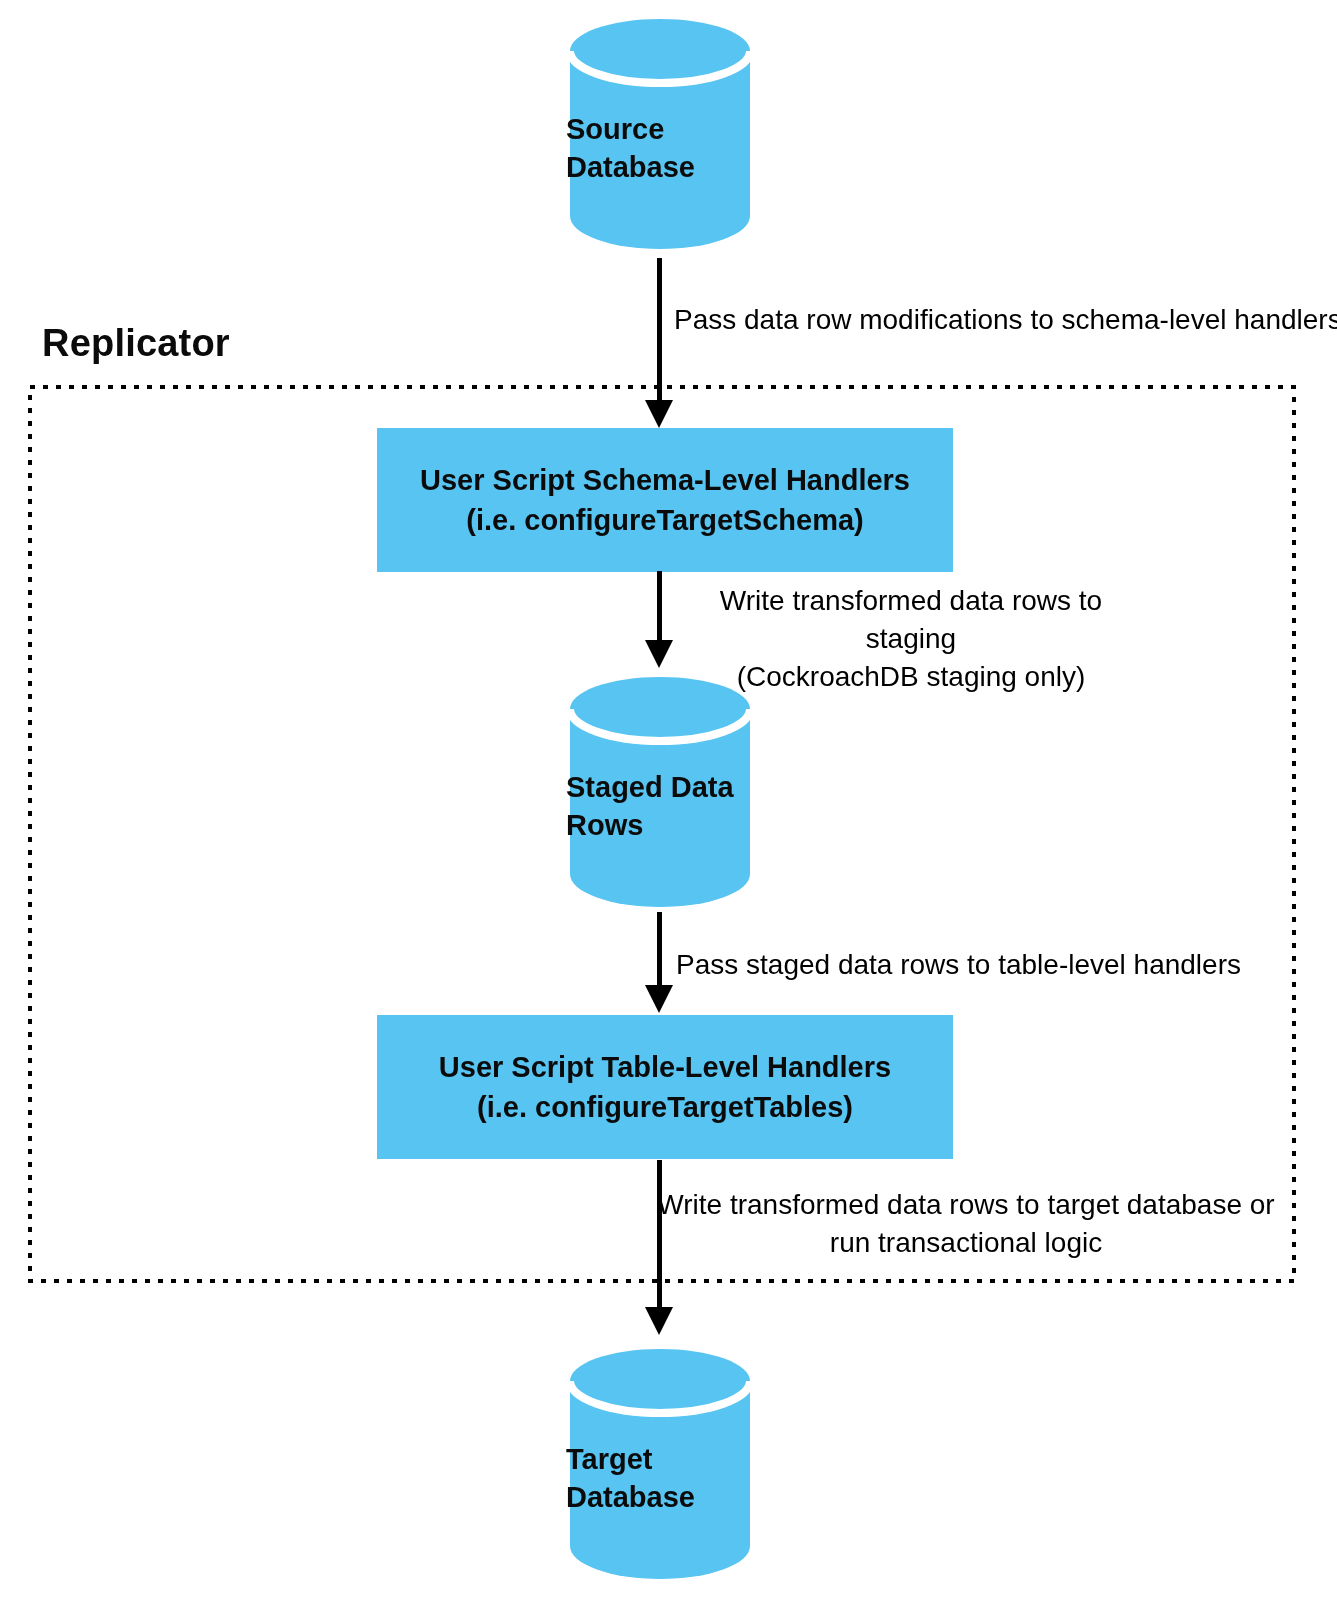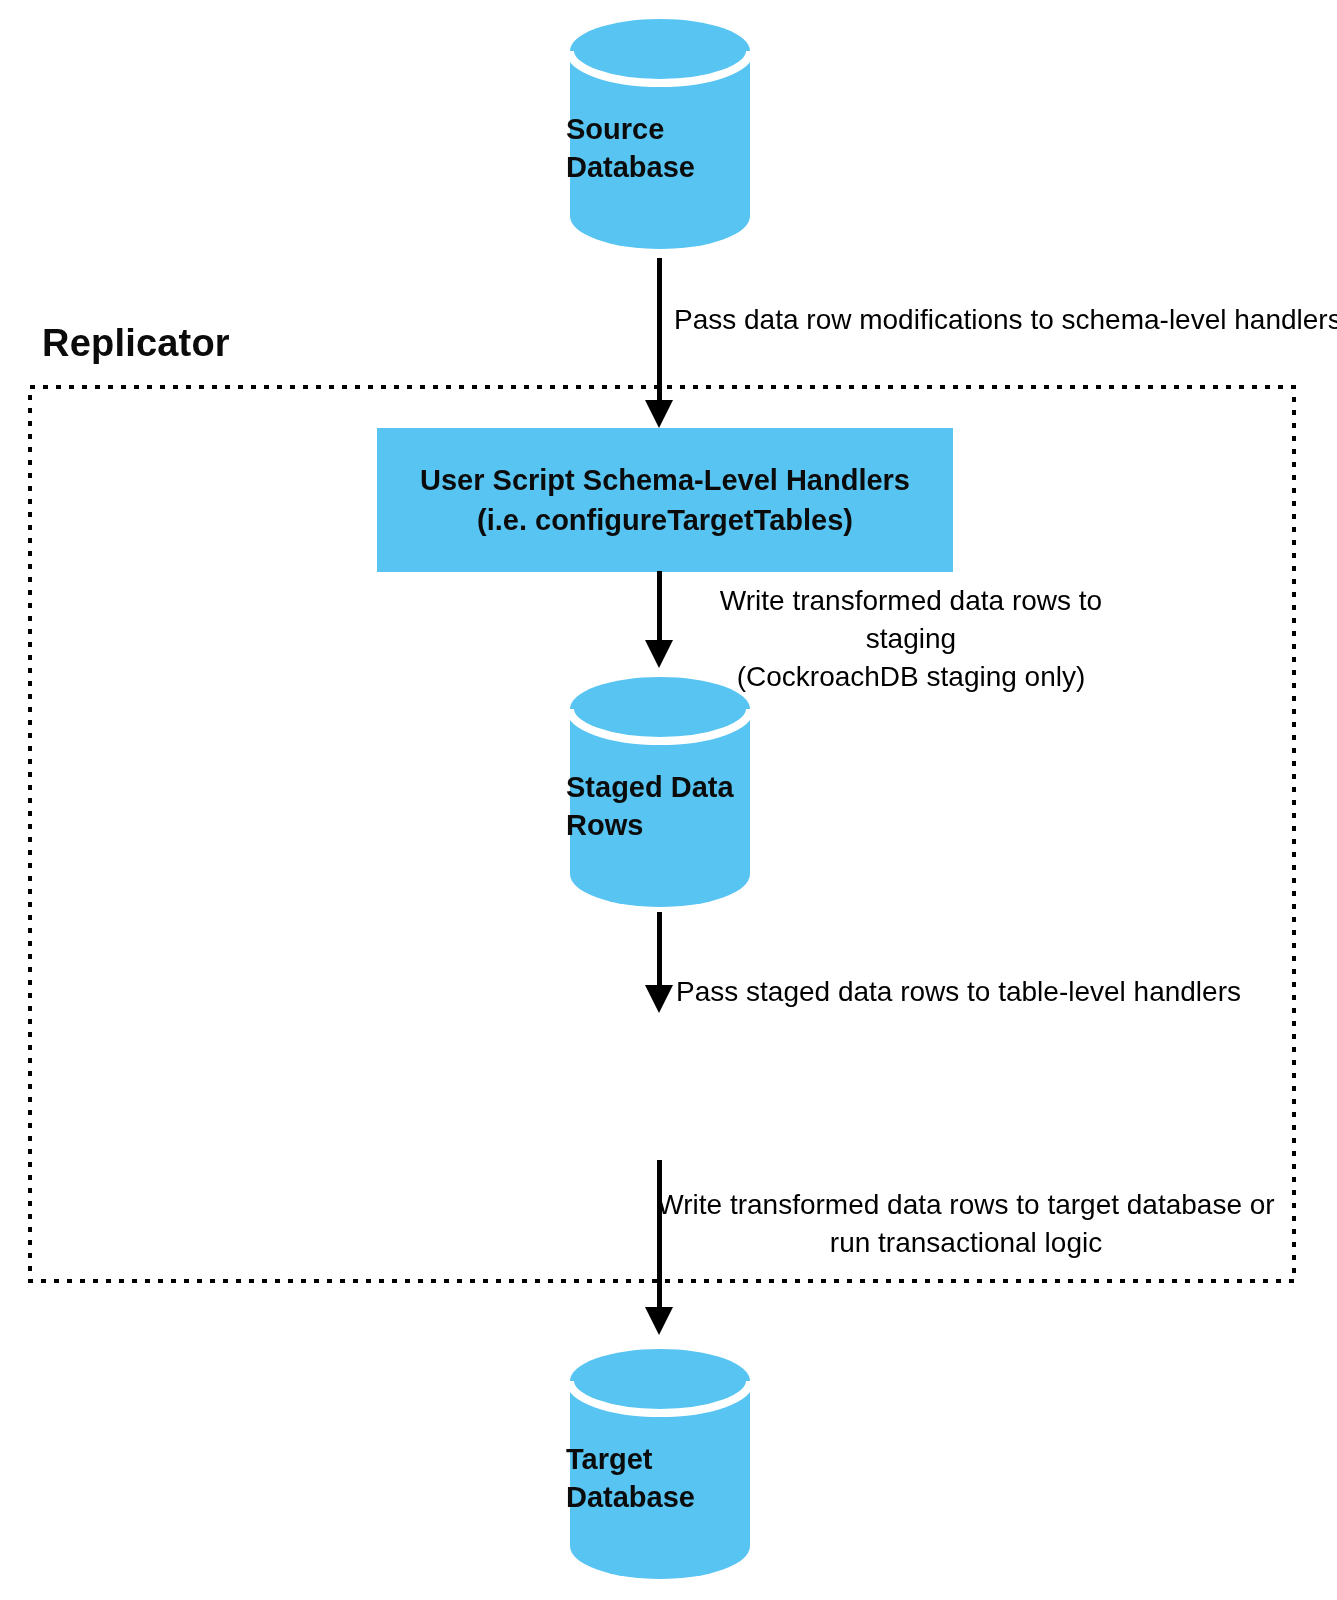--- a/index.html
+++ b/index.html
@@ -52,21 +52,21 @@
   .arrow1{top:258px;} .arrow1 .shaft{height:142px;}
   .arrow2{top:571px;} .arrow2 .shaft{height:69px;}
   .arrow3{top:912px;} .arrow3 .shaft{height:73px;}
   .arrow4{top:1160px;} .arrow4 .shaft{height:147px;}
 
   
   .edge-label{position:absolute;font-size:28px;line-height:38px;color:#000;}
   .edge-label.center{text-align:center;}
   .el-1{left:674px;top:301px;white-space:nowrap;}
   .el-2{left:672px;top:582px;width:478px;}
-  .el-3{left:676px;top:973px;white-space:nowrap;}
+  .el-3{left:676px;top:946px;white-space:nowrap;}
   .el-4{left:648px;top:1186px;width:636px;}
 </style>
 </head>
 <body>
 
 <div class="canvas">
 
   <div class="group-label">Replicator</div>
 
   <svg class="group-border" width="1268" height="898" aria-hidden="true">
@@ -86,21 +86,21 @@
   </div>
 
   <div class="arrow arrow1">
     <div class="shaft"></div>
     <div class="head"></div>
   </div>
   <div class="edge-label el-1">Pass data row modifications to schema-level handlers</div>
 
   <div class="box-node box-schema">
     <span>User Script Schema-Level Handlers</span>
-    <span>(i.e. configureTargetTables)</span>
+    <span>(i.e. configureTargetSchema)</span>
   </div>
 
   <div class="arrow arrow2">
     <div class="shaft"></div>
     <div class="head"></div>
   </div>
   <div class="edge-label el-2 center">
     <span style="display:block">Write transformed data rows to staging</span>
     <span style="display:block">(CockroachDB staging only)</span>
   </div>
@@ -116,20 +116,24 @@
       <span>Rows</span>
     </div>
   </div>
 
   <div class="arrow arrow3">
     <div class="shaft"></div>
     <div class="head"></div>
   </div>
   <div class="edge-label el-3">Pass staged data rows to table-level handlers</div>
 
+  <div class="box-node box-table">
+    <span>User Script Table-Level Handlers</span>
+    <span>(i.e. configureTargetTables)</span>
+  </div>
 
   <div class="arrow arrow4">
     <div class="shaft"></div>
     <div class="head"></div>
   </div>
   <div class="edge-label el-4 center">
     <span style="display:block">Write transformed data rows to target database or</span>
     <span style="display:block">run transactional logic</span>
   </div>
 

